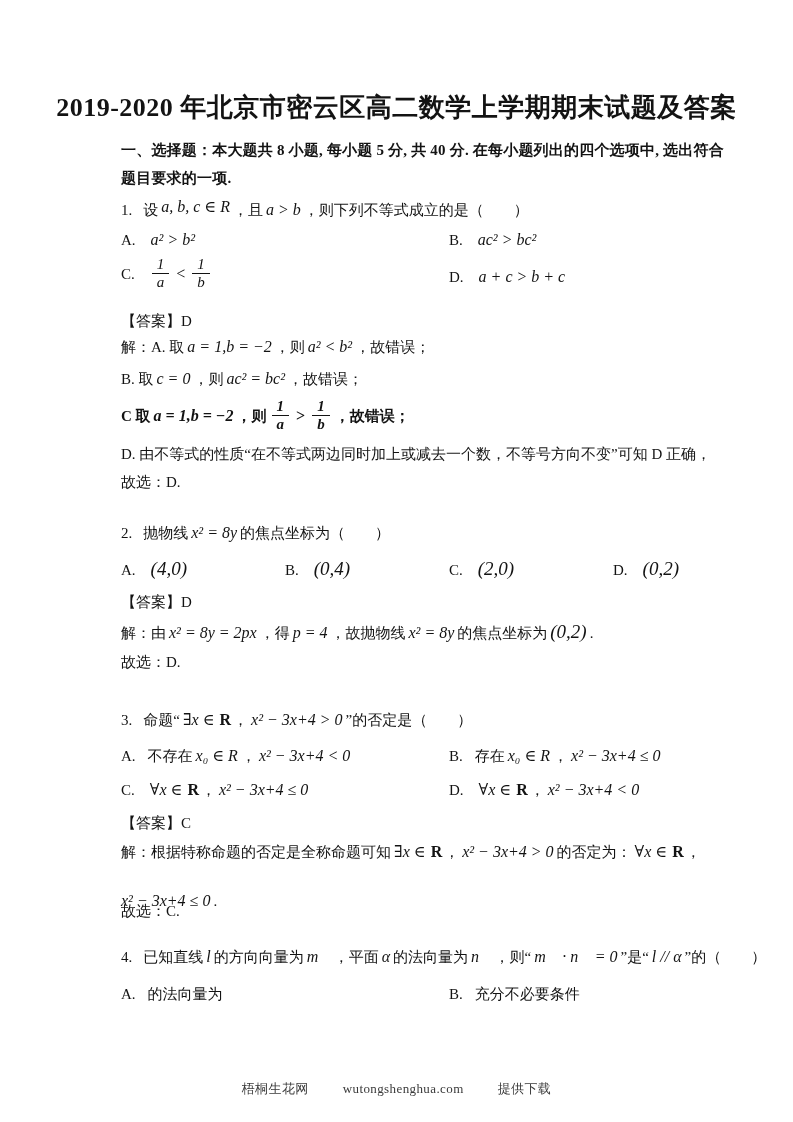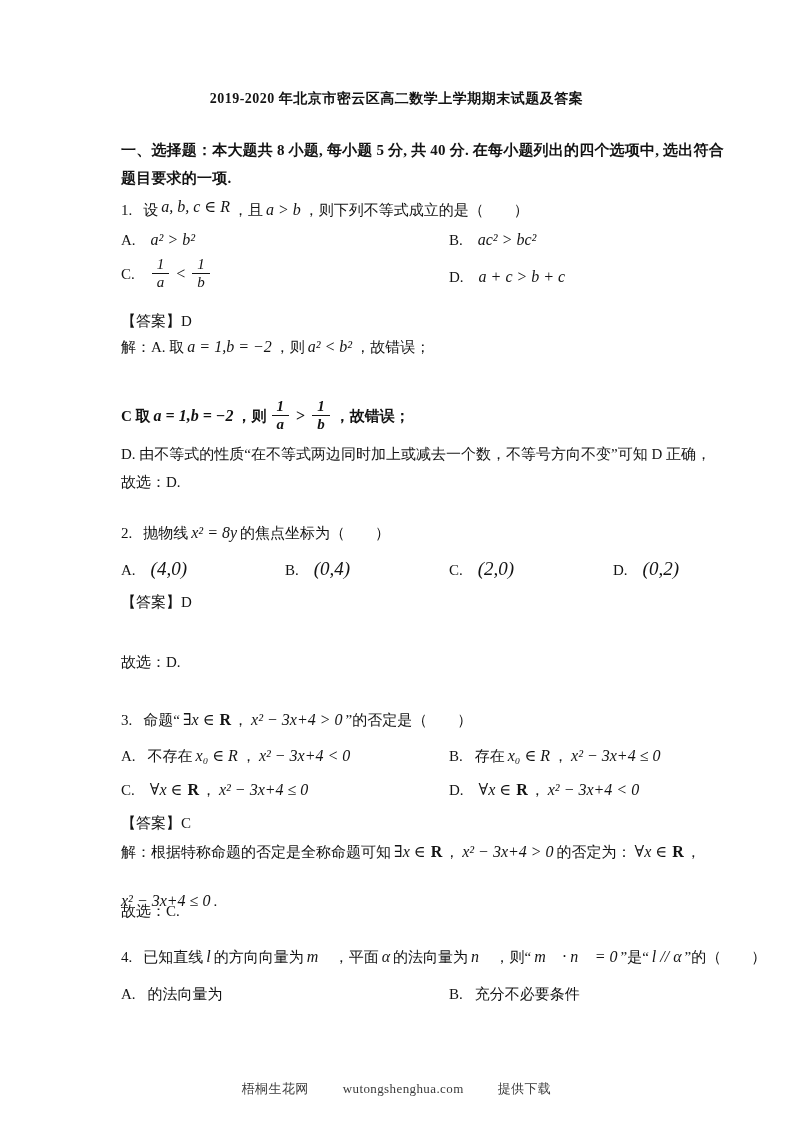--- a/index.html
+++ b/index.html
@@ -1,19 +1,19 @@
 <!DOCTYPE html>
 <html><head>
 <meta charset="utf-8">
 <style>
   html,body{margin:0;padding:0;background:#ffffff;}
   .page{position:relative;width:793px;height:1122px;background:#ffffff;overflow:hidden;
         font-family:"Liberation Serif","DejaVu Serif",serif;color:#131313;}
   .abs{position:absolute;white-space:nowrap;}
-  .title{left:0;width:100%;text-align:center;font-weight:bold;font-size:14px;letter-spacing:0.5px;}
+  .title{left:0;width:100%;text-align:center;font-weight:bold;font-size:26px;letter-spacing:0.5px;}
   .hdr{font-weight:bold;font-size:15px;letter-spacing:0.2px;}
   .line{font-size:15px;}
   .qnum{margin-right:11px;}
   .lbl{margin-right:12px;}
   .m{font-style:italic;font-size:16px;padding:0 3px;}
   .mR{font-weight:bold;font-style:normal;font-size:16px;padding:0 2px;}
   .paren{font-size:19px;}
   .frac{display:inline-block;vertical-align:middle;text-align:center;font-style:italic;
         font-size:15px;line-height:1.12;margin:0 5px;position:relative;top:-2px;}
   .fn{display:block;padding:0 5px;}
@@ -51,20 +51,23 @@
   </div>
 
   <div class="abs line" style="top:312px;left:121px;">
     <span>【答案】</span><span>D</span>
   </div>
 
   <div class="abs line" style="top:338px;left:121px;">
     <span>解：A. 取</span><span class="m">a = 1,b = −2</span><span>，则</span><span class="m">a² &lt; b²</span><span>，故错误；</span>
   </div>
 
+  <div class="abs line" style="top:370px;left:121px;">
+    <span>B. 取</span><span class="m">c = 0</span><span>，则</span><span class="m">ac² = bc²</span><span>，故错误；</span>
+  </div>
 
   <div class="abs line" style="top:400px;left:121px;font-weight:bold;">
     <span>C 取</span><span class="m">a = 1,b = −2</span><span>，则</span><span class="frac"><span class="fn">1</span><span class="fd">a</span></span><span class="rel">&gt;</span><span class="frac"><span class="fn">1</span><span class="fd">b</span></span><span>，故错误；</span>
   </div>
 
   <div class="abs line" style="top:445px;left:121px;">D. 由不等式的性质“在不等式两边同时加上或减去一个数，不等号方向不变”可知 D 正确，</div>
 
   <div class="abs line" style="top:473px;left:121px;">故选：D.</div>
 
   <div class="abs line" style="top:524px;left:121px;">
@@ -81,20 +84,23 @@
     <span class="lbl">C.</span><span class="m paren">(2,0)</span>
   </div>
   <div class="abs line" style="top:558px;left:613px;">
     <span class="lbl">D.</span><span class="m paren">(0,2)</span>
   </div>
 
   <div class="abs line" style="top:593px;left:121px;">
     <span>【答案】</span><span>D</span>
   </div>
 
+  <div class="abs line" style="top:621px;left:121px;">
+    <span>解：由</span><span class="m">x² = 8y = 2px</span><span>，得</span><span class="m">p = 4</span><span>，故抛物线</span><span class="m">x² = 8y</span><span>的焦点坐标为</span><span class="m paren">(0,2)</span><span>.</span>
+  </div>
 
   <div class="abs line" style="top:653px;left:121px;">故选：D.</div>
 
   <div class="abs line" style="top:710px;left:121px;">
     <span class="qnum">3.</span><span>命题“</span><span class="m">∃x ∈</span><span class="mR">R</span><span>，</span><span class="m">x² − 3x+4 &gt; 0</span><span>”的否定是（　　）</span>
   </div>
 
   <div class="abs line" style="top:746px;left:121px;">
     <span class="lbl">A.</span><span>不存在</span><span class="m">x₀ ∈ R</span><span>，</span><span class="m">x² − 3x+4 &lt; 0</span>
   </div>

